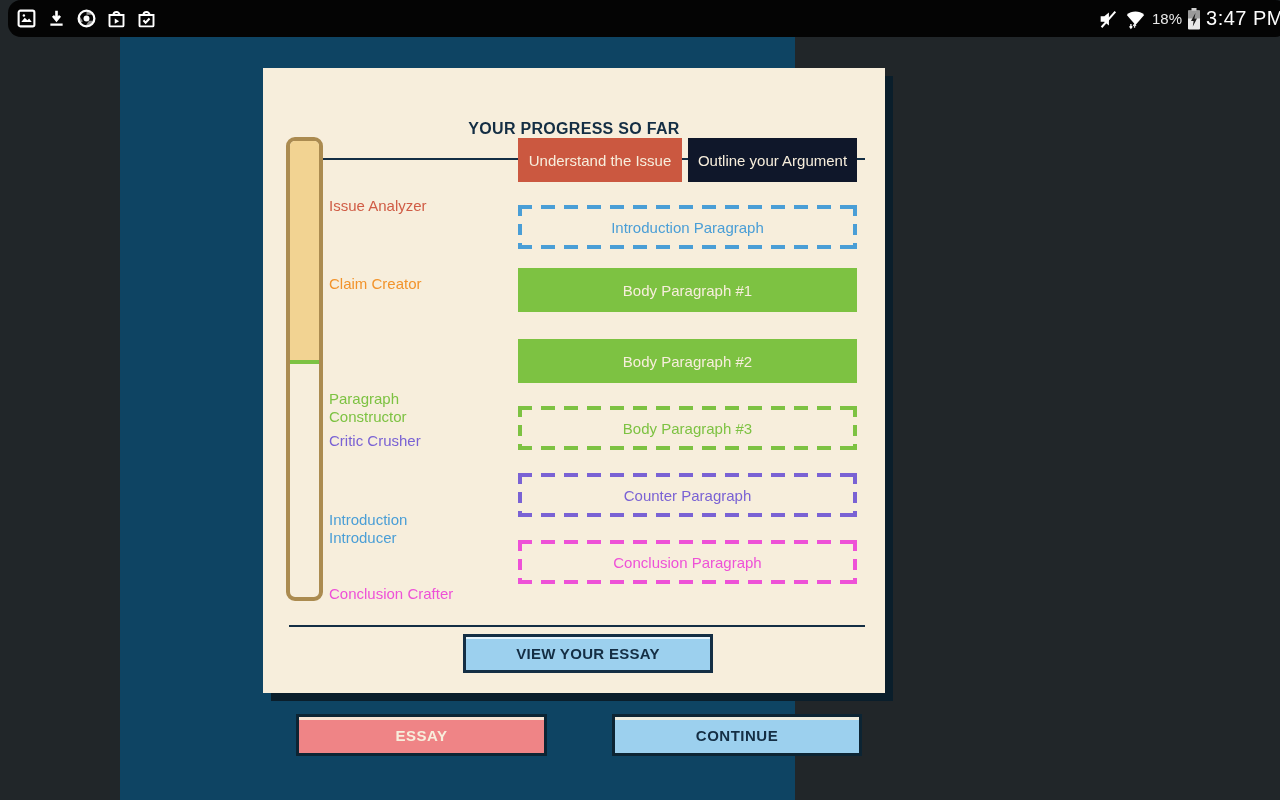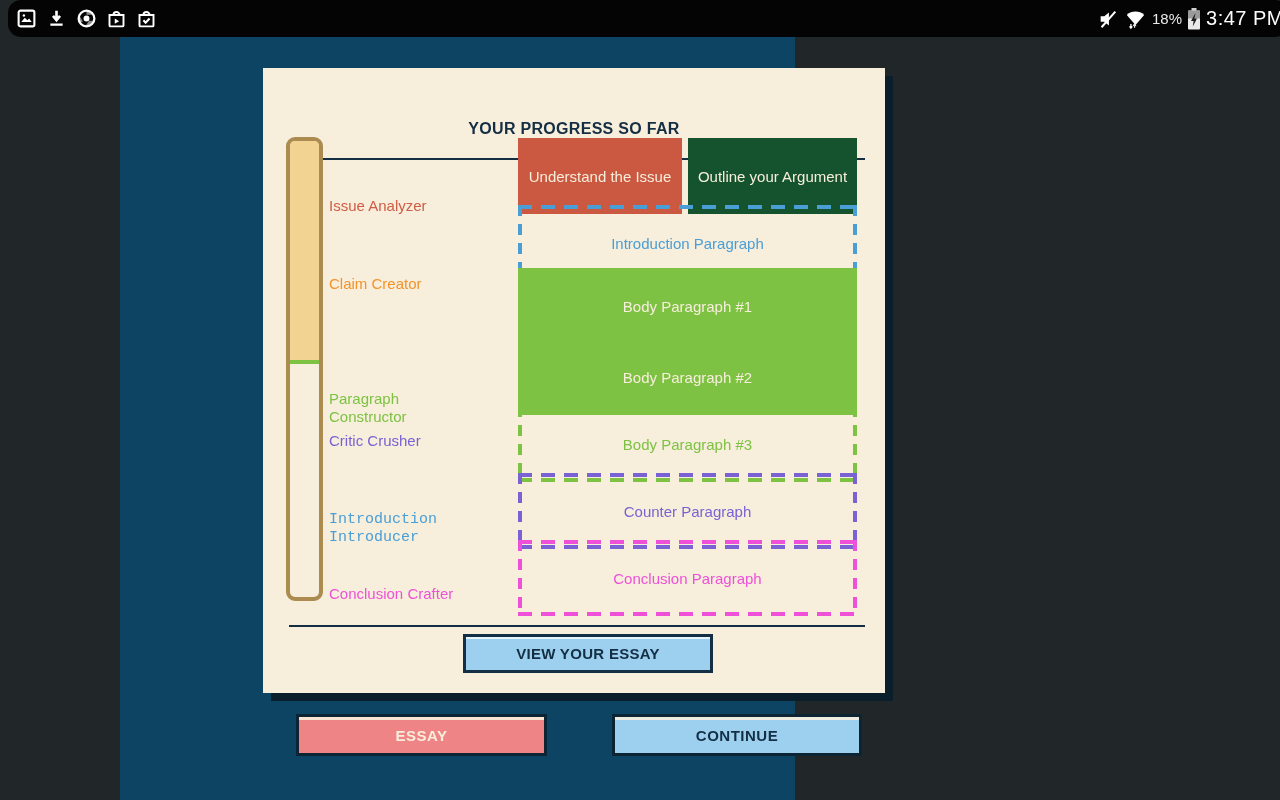--- a/index.html
+++ b/index.html
@@ -31,21 +31,21 @@
   #vbar{position:absolute;left:23px;top:69px;width:37px;height:464px;box-sizing:border-box;
         border:4px solid #ab8b50;border-radius:9px;background:#f7eedc;overflow:hidden;}
   #vbar-fill{width:100%;background:#f2d392;border-bottom:4px solid #7dc242;box-sizing:border-box;}
 
   
   .step{position:absolute;left:66px;width:132px;font-size:15px;line-height:18px;}
   .step1{top:129px;} .step2{top:207px;} .step3{top:286px;margin-top:36px;}
   .step4{top:364px;} .step5{top:443px;} .step6{top:517px;}
 
   
-  .pbox{position:absolute;left:255px;width:339px;height:76px;box-sizing:border-box;
+  .pbox{position:absolute;left:255px;width:339px;height:44px;box-sizing:border-box;
         display:flex;align-items:center;justify-content:center;font-size:15px;text-align:center;}
   .pbox.solid{color:#f7eedc;}
   .pbox.dashed{
      color:var(--c);
      background-image:
        repeating-linear-gradient(90deg,var(--c) 0 14px,transparent 14px 23px),
        repeating-linear-gradient(90deg,var(--c) 0 14px,transparent 14px 23px),
        repeating-linear-gradient(180deg,var(--c) 0 11px,transparent 11px 19px),
        repeating-linear-gradient(180deg,var(--c) 0 11px,transparent 11px 19px);
      background-size:100% 4px,100% 4px,4px 100%,4px 100%;
@@ -144,25 +144,25 @@
       <div class="divider" id="divider-top"></div>
 
       <div id="vbar">
         <div id="vbar-fill" style="height: 49%; background-color: rgb(242, 211, 146); border-bottom-color: rgb(125, 194, 66);"></div>
       </div>
 
       <div class="step step1" style="color: rgb(208, 92, 69);">Issue Analyzer</div>
       <div class="step step2" style="color: rgb(242, 147, 43);">Claim Creator</div>
       <div class="step step3" style="color: rgb(125, 194, 66);">Paragraph Constructor</div>
       <div class="step step4" style="color: rgb(122, 98, 212);">Critic Crusher</div>
-      <div class="step step5" style="color: rgb(74, 158, 214); font-family: Liberation Mono, monospace;">Introduction Introducer</div>
+      <div class="step step5" style="color: rgb(74, 158, 214);">Introduction Introducer</div>
       <div class="step step6" style="color: rgb(238, 81, 215);">Conclusion Crafter</div>
 
       <div class="pbox solid rowA halfL" style="background-color: rgb(203, 88, 64);">Understand the Issue</div>
-      <div class="pbox solid rowA halfR" style="background-color: #14532d;">Outline your Argument</div>
+      <div class="pbox solid rowA halfR" style="background-color: #0f172a;">Outline your Argument</div>
       <div class="pbox dashed rowB" style="--c: #4a9ed6;">Introduction Paragraph</div>
       <div class="pbox solid rowC" style="background-color: rgb(125, 194, 66);">Body Paragraph #1</div>
       <div class="pbox solid rowD" style="background-color: rgb(125, 194, 66); text-align: right;">Body Paragraph #2</div>
       <div class="pbox dashed rowE" style="--c: #7dc242;">Body Paragraph #3</div>
       <div class="pbox dashed rowF" style="--c: #7a62d4;">Counter Paragraph</div>
       <div class="pbox dashed rowG" style="--c: #ee51d7;">Conclusion Paragraph</div>
 
       <div class="divider" id="divider-bottom"></div>
       <div id="view-essay">VIEW YOUR ESSAY</div>
     </div>

